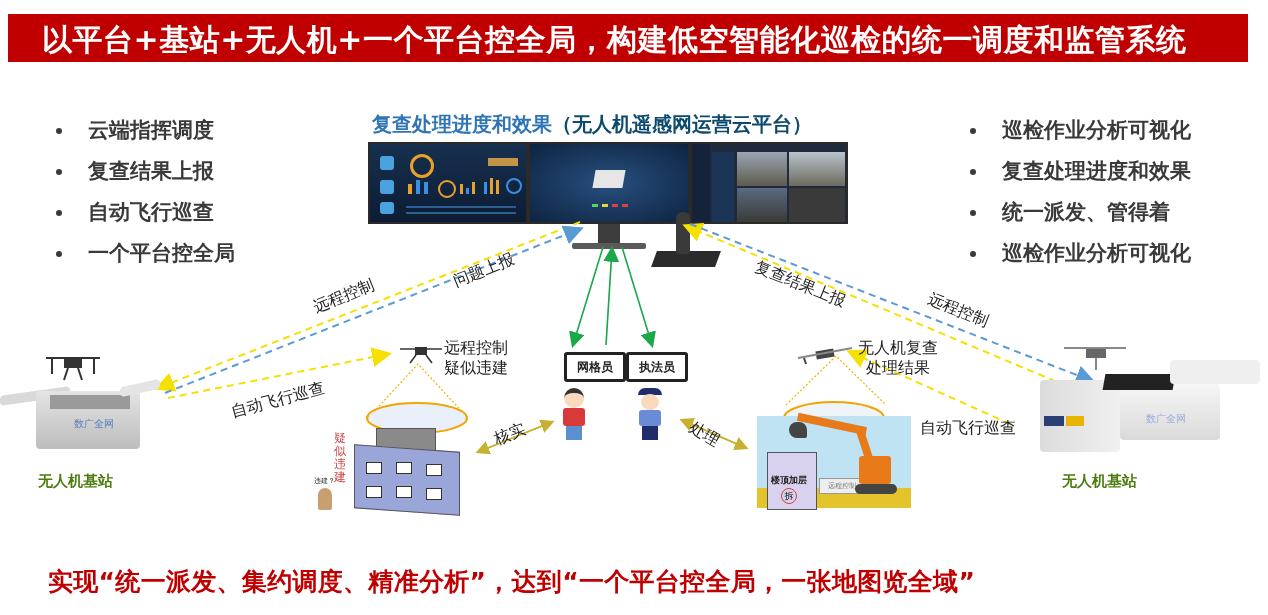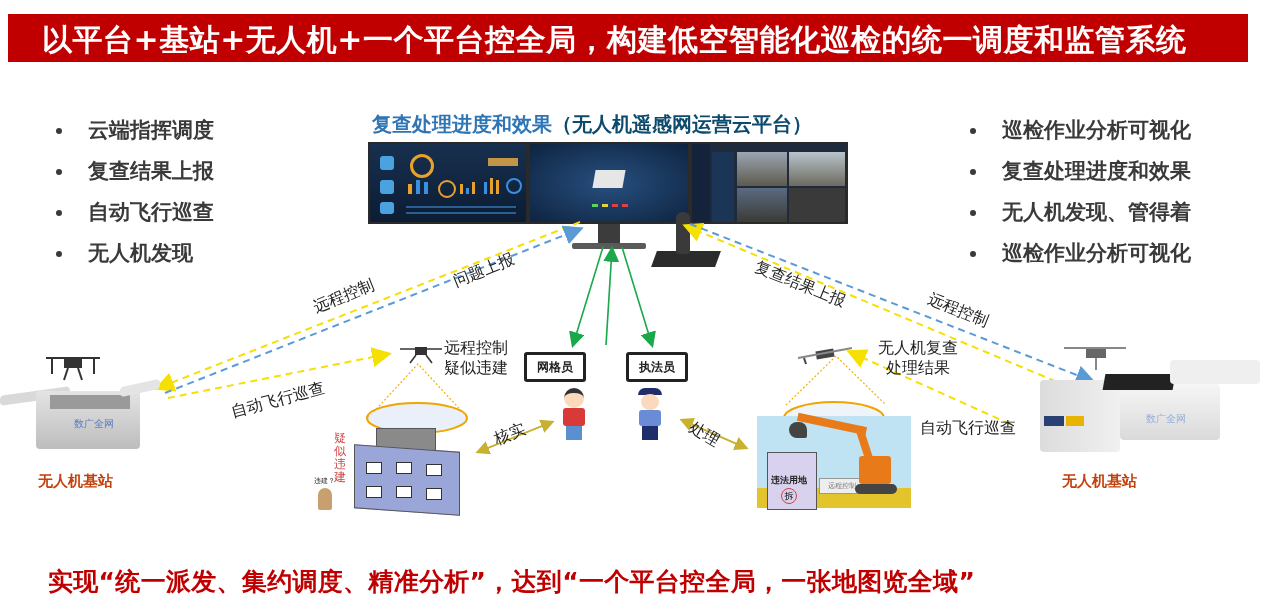--- a/index.html
+++ b/index.html
@@ -27,21 +27,21 @@
   .monitor-wrap { position:absolute; left:368px; top:142px; width:480px; height:84px; }
   .screen { position:absolute; top:0; height:82px; background:#102340;
             border:2px solid #2a2a2a; box-sizing:border-box; overflow:hidden; }
   .mini { position:absolute; }
   .stand-neck { position:absolute; left:598px; top:224px; width:22px; height:20px; background:#3c3c3c; }
   .stand-base { position:absolute; left:572px; top:243px; width:74px; height:6px; background:#5a5a5a; border-radius:2px; }
   .joystick-mat { position:absolute; left:654px; top:251px; width:64px; height:16px; background:#2b2b2b; transform:skewX(-20deg); }
   .joystick { position:absolute; left:676px; top:212px; width:14px; height:42px; background:#3a3a3a; border-radius:6px 6px 3px 3px; }
 
   .label { position:absolute; font-size:16px; color:#222; white-space:nowrap; }
-  .bold-label { position:absolute; font-size:15px; font-weight:bold; color:#c2410c; white-space:nowrap; }
+  .bold-label { position:absolute; font-size:15px; font-weight:bold; color:#4d7c0f; white-space:nowrap; }
 
   .footer { position:absolute; left:48px; top:565px; font-size:25px; font-weight:bold;
             color:#c00000; white-space:nowrap; letter-spacing:0.3px; }
 
   .sign { position:absolute; width:56px; height:24px; background:#fff; border:3px solid #222;
           border-radius:3px; font-size:12px; font-weight:bold; color:#222;
           display:flex; align-items:center; justify-content:center; }
 
   .station { position:absolute; background:linear-gradient(#e4e4e4,#bdbdbd); border-radius:4px; }
 </style>
@@ -60,36 +60,36 @@
   <li>
       <span class="dot"></span>
       <span class="txt">复查结果上报</span>
     </li>
   <li>
       <span class="dot"></span>
       <span class="txt">自动飞行巡查</span>
     </li>
   <li>
       <span class="dot"></span>
-      <span class="txt">无人机发现</span>
+      <span class="txt">一个平台控全局</span>
     </li>
 </ul>
 
 <ul class="bullets" style="left:970px; top:116px;">
   <li>
       <span class="dot"></span>
       <span class="txt">巡检作业分析可视化</span>
     </li>
   <li>
       <span class="dot"></span>
       <span class="txt">复查处理进度和效果</span>
     </li>
   <li>
       <span class="dot"></span>
-      <span class="txt">无人机发现、管得着</span>
+      <span class="txt">统一派发、管得着</span>
     </li>
   <li>
       <span class="dot"></span>
       <span class="txt">巡检作业分析可视化</span>
     </li>
 </ul>
 
 <div class="sys-title">
   <span class="blue">复查处理进度和效果</span><span class="red">（无人机遥感网运营云平台）</span>
 </div>
@@ -186,21 +186,21 @@
 <div class="label" style="left:752px; top:274px; transform:rotate(22deg);">复查结果上报</div>
 <div class="label" style="left:926px; top:300px; transform:rotate(22deg);">远程控制</div>
 <div class="label" style="left:920px; top:418px;">自动飞行巡查</div>
 <div class="label" style="left:494px; top:424px; transform:rotate(-22deg);">核实</div>
 <div class="label" style="left:688px; top:424px; transform:rotate(30deg);">处理</div>
 
 <div class="label" style="left:444px; top:338px; line-height:20px; text-align:center;">
   <div>远程控制</div>
   <div>疑似违建</div>
 </div>
-<div class="label" style="left:858px; top:338px; line-height:20px; text-align:center;margin-left:20px;">
+<div class="label" style="left:858px; top:338px; line-height:20px; text-align:center;">
   <div>无人机复查</div>
   <div>处理结果</div>
 </div>
 
 <svg class="abs" style="left:42px;top:350px;" width="62" height="32">
   <rect x="22" y="8" width="18" height="10" fill="#333"></rect>
   <line x1="4" y1="8" x2="58" y2="8" stroke="#333" stroke-width="2"></line>
   <line x1="10" y1="8" x2="10" y2="24" stroke="#333" stroke-width="2"></line>
   <line x1="52" y1="8" x2="52" y2="24" stroke="#333" stroke-width="2"></line>
   <line x1="26" y1="18" x2="22" y2="30" stroke="#333" stroke-width="2"></line>
@@ -250,38 +250,38 @@
   <div class="abs" style="left:50px;top:34px;width:14px;height:10px;background:#fff;border:1px solid #333;"></div>
   <div class="abs" style="left:80px;top:36px;width:14px;height:10px;background:#fff;border:1px solid #333;"></div>
   <div class="abs" style="left:20px;top:58px;width:14px;height:10px;background:#fff;border:1px solid #333;"></div>
   <div class="abs" style="left:50px;top:58px;width:14px;height:10px;background:#fff;border:1px solid #333;"></div>
   <div class="abs" style="left:80px;top:60px;width:14px;height:10px;background:#fff;border:1px solid #333;"></div>
 </div>
 <div class="abs" style="left:334px;top:432px;width:14px;font-size:12px;line-height:13px;color:#c44;">疑似违建</div>
 <div class="abs" style="left:314px;top:476px;font-size:7px;color:#222;">违建？</div>
 <div class="abs" style="left:318px;top:488px;width:14px;height:22px;background:#c8a070;border-radius:7px 7px 2px 2px;"></div>
 
-<div class="sign" style="left:524px;top:352px;">网格员</div>
+<div class="sign" style="left:564px;top:352px;">网格员</div>
 <div class="sign" style="left:626px;top:352px;">执法员</div>
 <div class="abs" style="left:560px;top:388px;width:28px;height:54px;">
   <div class="abs" style="left:4px;top:0;width:20px;height:20px;background:#fbd9bd;border-radius:50%;border-top:5px solid #333;box-sizing:border-box;"></div>
   <div class="abs" style="left:3px;top:20px;width:22px;height:18px;background:#d83a3a;border-radius:3px;"></div>
   <div class="abs" style="left:6px;top:38px;width:16px;height:14px;background:#5a8fd0;"></div>
 </div>
 <div class="abs" style="left:636px;top:388px;width:28px;height:54px;">
   <div class="abs" style="left:2px;top:0;width:24px;height:7px;background:#1f2d6b;border-radius:8px 8px 0 0;"></div>
   <div class="abs" style="left:5px;top:6px;width:18px;height:16px;background:#fbd9bd;border-radius:50%;"></div>
   <div class="abs" style="left:3px;top:22px;width:22px;height:16px;background:#6a8bd6;border-radius:3px;"></div>
   <div class="abs" style="left:6px;top:38px;width:16px;height:14px;background:#1f2d6b;"></div>
 </div>
 
 <div class="abs" style="left:757px;top:416px;width:154px;height:92px;background:#bfe3f2;">
   <div class="abs" style="left:0;top:72px;width:154px;height:20px;background:#e3c42c;"></div>
   <div class="abs" style="left:10px;top:36px;width:48px;height:56px;background:#d9d2ee;border:1px solid #555;"></div>
-  <div class="abs" style="left:14px;top:58px;font-size:9px;font-weight:bold;color:#222;">违法用地</div>
+  <div class="abs" style="left:14px;top:58px;font-size:9px;font-weight:bold;color:#222;">楼顶加层</div>
   <div class="abs" style="left:24px;top:72px;width:14px;height:14px;border:1.5px solid #c44;border-radius:50%;font-size:9px;text-align:center;line-height:14px;">拆</div>
   <div class="abs" style="left:62px;top:62px;width:44px;height:14px;background:#eee;border:1px solid #999;font-size:7px;color:#777;text-align:center;line-height:14px;">远程控制</div>
   <div class="abs" style="left:40px;top:4px;width:70px;height:8px;background:#e87a1a;transform:rotate(12deg);"></div>
   <div class="abs" style="left:104px;top:10px;width:8px;height:40px;background:#e87a1a;transform:rotate(-18deg);"></div>
   <div class="abs" style="left:102px;top:40px;width:32px;height:28px;background:#e87a1a;border-radius:3px;"></div>
   <div class="abs" style="left:98px;top:68px;width:42px;height:10px;background:#444;border-radius:5px;"></div>
   <div class="abs" style="left:32px;top:6px;width:18px;height:16px;background:#444;border-radius:8px 8px 2px 8px;"></div>
 </div>
 
 <div class="footer">实现“统一派发、集约调度、精准分析”，达到“一个平台控全局，一张地图览全域”</div>

